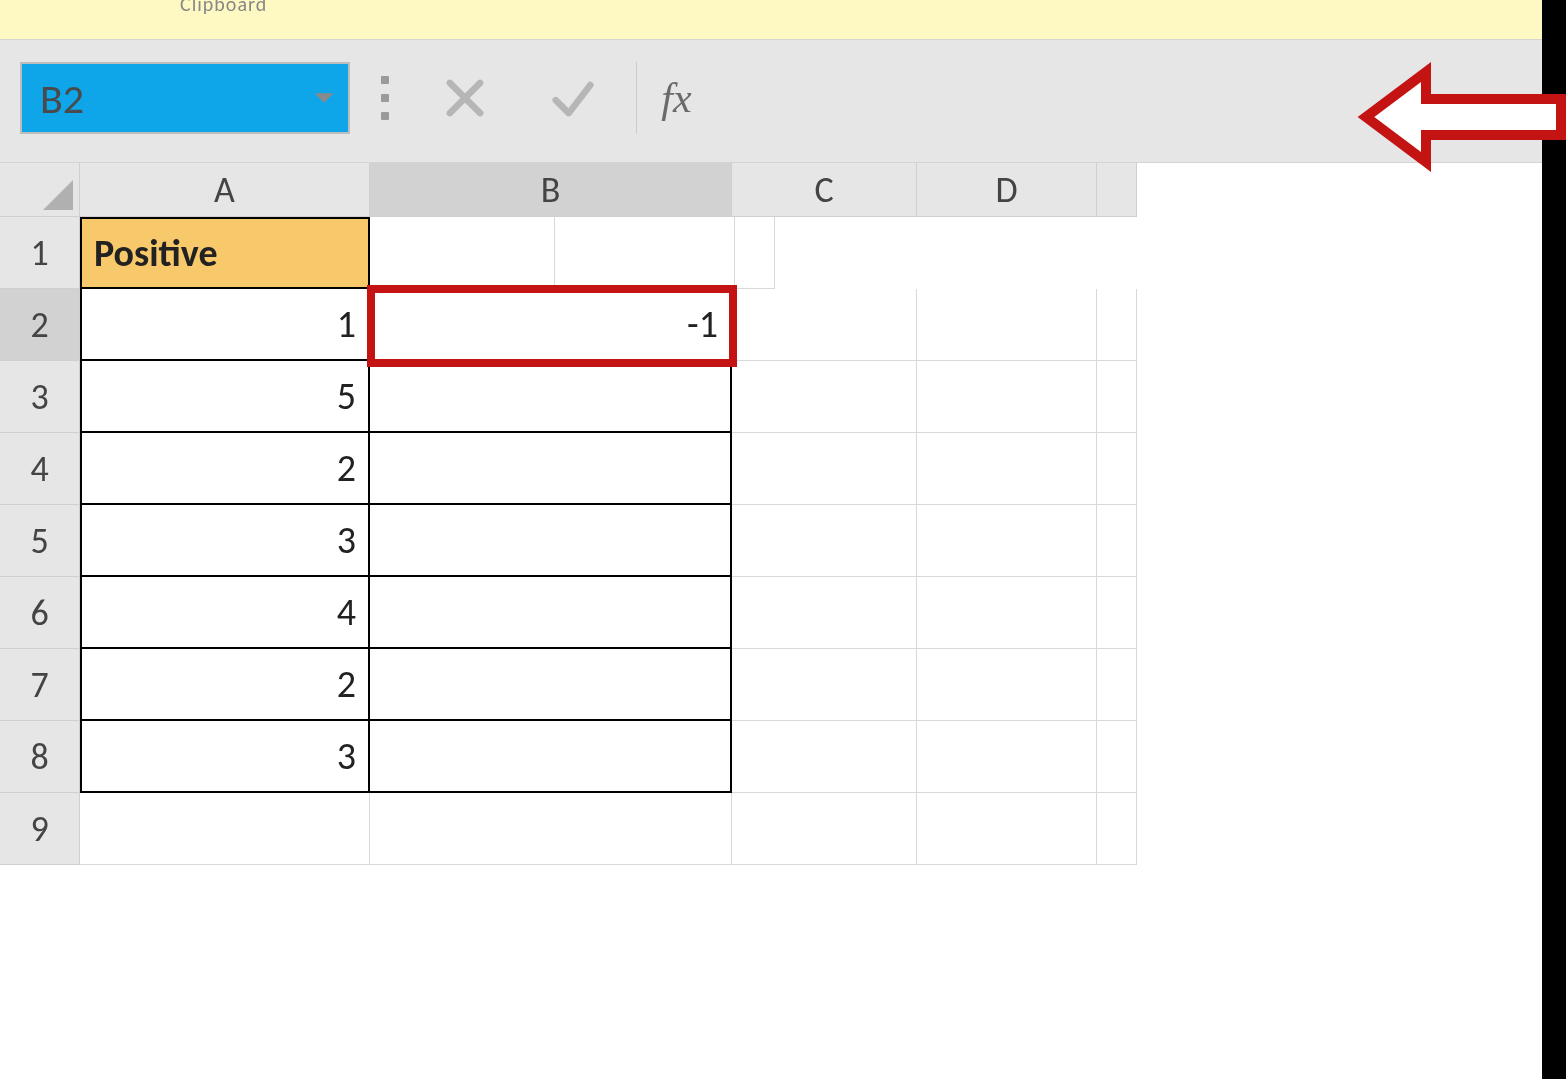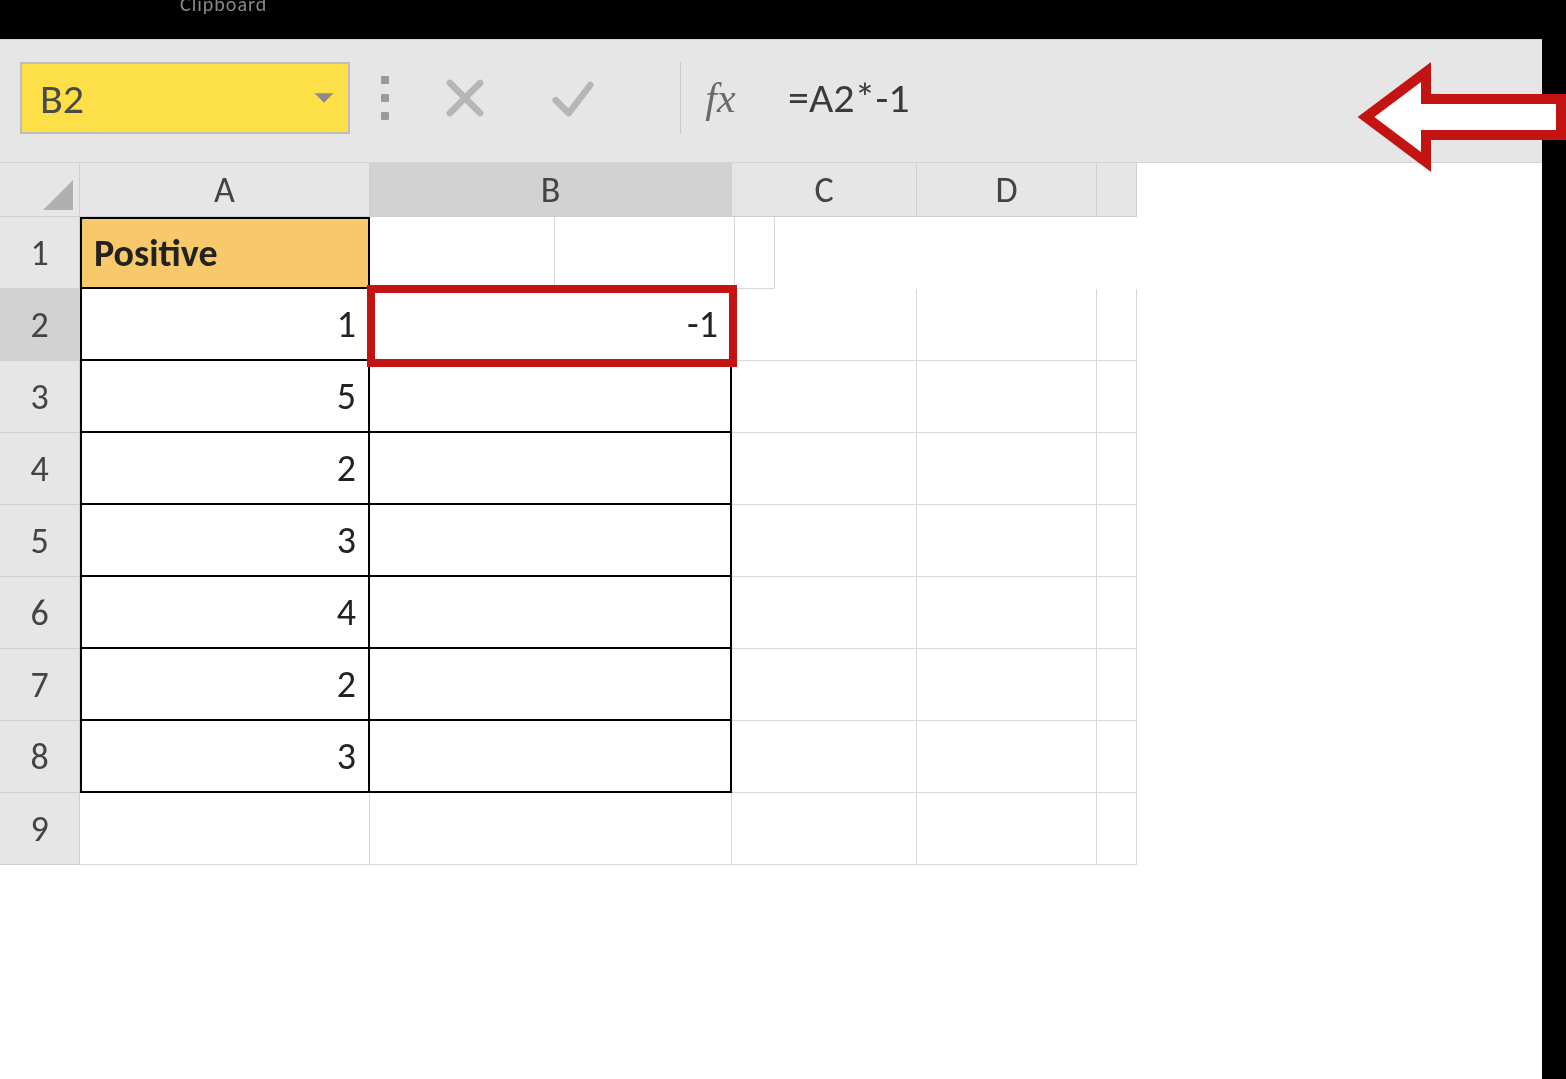--- a/index.html
+++ b/index.html
@@ -6,21 +6,21 @@
     body {
       font-family: Calibri, Arial, sans-serif;
       background: #ffffff;
       overflow: hidden;
       width: 1566px;
       height: 1079px;
       position: relative;
     }
     .ribbon-fragment {
       height: 40px;
-      background: #000000;
+      background: #fef9c3;
       border-bottom: 1px solid #d4d4d4;
       position: relative;
     }
     .ribbon-label {
       position: absolute;
       left: 180px;
       top: -8px;
       font-size: 20px;
       color: #888;
       letter-spacing: 1px;
@@ -29,21 +29,21 @@
       background: #e6e6e6;
       padding: 22px 20px 28px 20px;
       display: flex;
       align-items: center;
       gap: 18px;
       border-bottom: 1px solid #d4d4d4;
     }
     .name-box {
       width: 330px;
       height: 72px;
-      background: #fde047;
+      background: #0ea5e9;
       border: 2px solid #bdbdbd;
       display: flex;
       align-items: center;
       padding-left: 18px;
       font-size: 42px;
       color: #4a4a4a;
       position: relative;
       text-align: center;
     }
     .name-box-dd {
@@ -77,21 +77,20 @@
       font-style: italic;
       font-family: 'Times New Roman', serif;
       color: #6a6a6a;
       width: 80px;
       text-align: center;
       border-left: 1px solid #ccc;
       height: 72px;
       display:flex;
       align-items:center;
       justify-content:center;
-      margin-left:44px;
     }
     .formula-content {
       flex: 1;
       height: 72px;
       line-height: 72px;
       font-size: 42px;
       color: #3a3a3a;
       padding-left: 10px;
       background: #e6e6e6;
     }
@@ -229,21 +228,20 @@
     <svg viewBox="0 0 24 24">
         <path d="M5 5 L19 19 M19 5 L5 19" stroke="#b6b6b6" stroke-width="3" fill="none" stroke-linecap="round"></path>
       </svg>
   </div>
   <div class="fb-btn">
     <svg viewBox="0 0 24 24">
         <path d="M4 13 L10 19 L20 6" stroke="#b6b6b6" stroke-width="3" fill="none" stroke-linecap="round" stroke-linejoin="round"></path>
       </svg>
   </div>
   <div class="fx-label">fx</div>
-  <div class="formula-content">=A2*-1</div>
 </div>
 
 <div class="annotation-arrow">
   <svg width="210" height="110" viewBox="0 0 210 110">
     <path d="M 10 55 L 70 10 L 70 37 L 205 37 L 205 73 L 70 73 L 70 100 Z" fill="#ffffff" stroke="#c41313" stroke-width="10" stroke-linejoin="miter"></path>
   </svg>
 </div>
 
 <div class="grid-area">
   <div class="col-headers">

